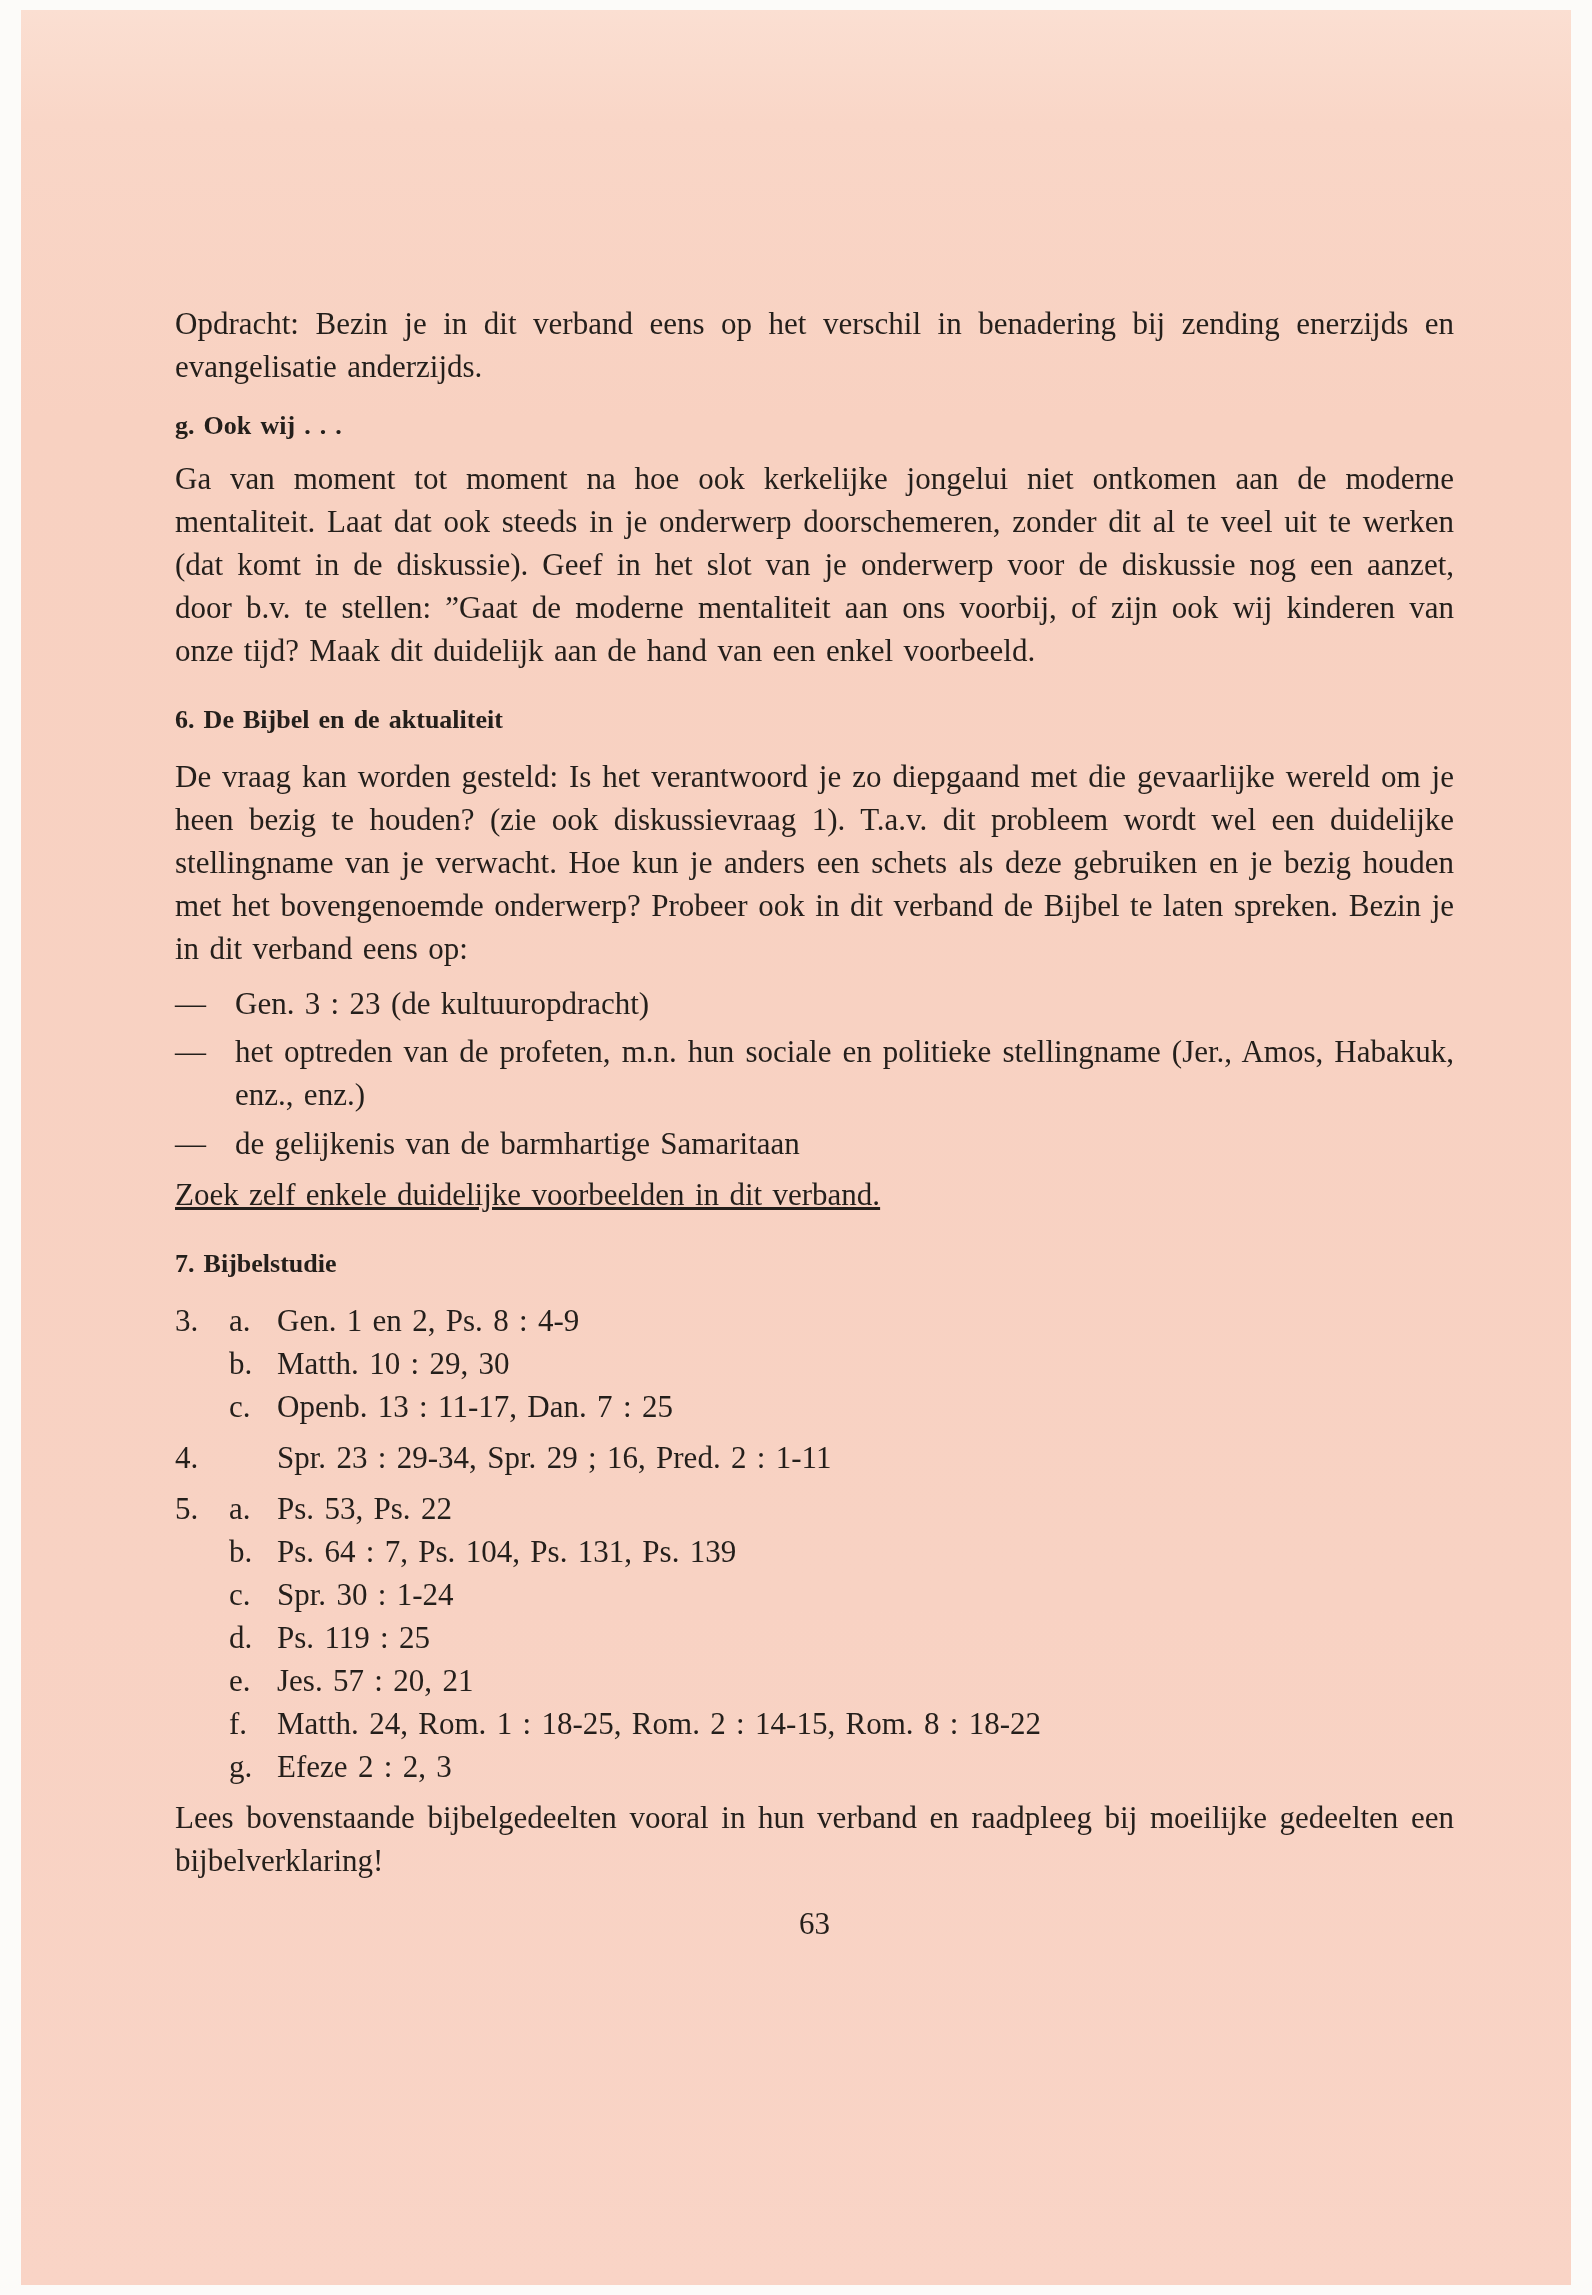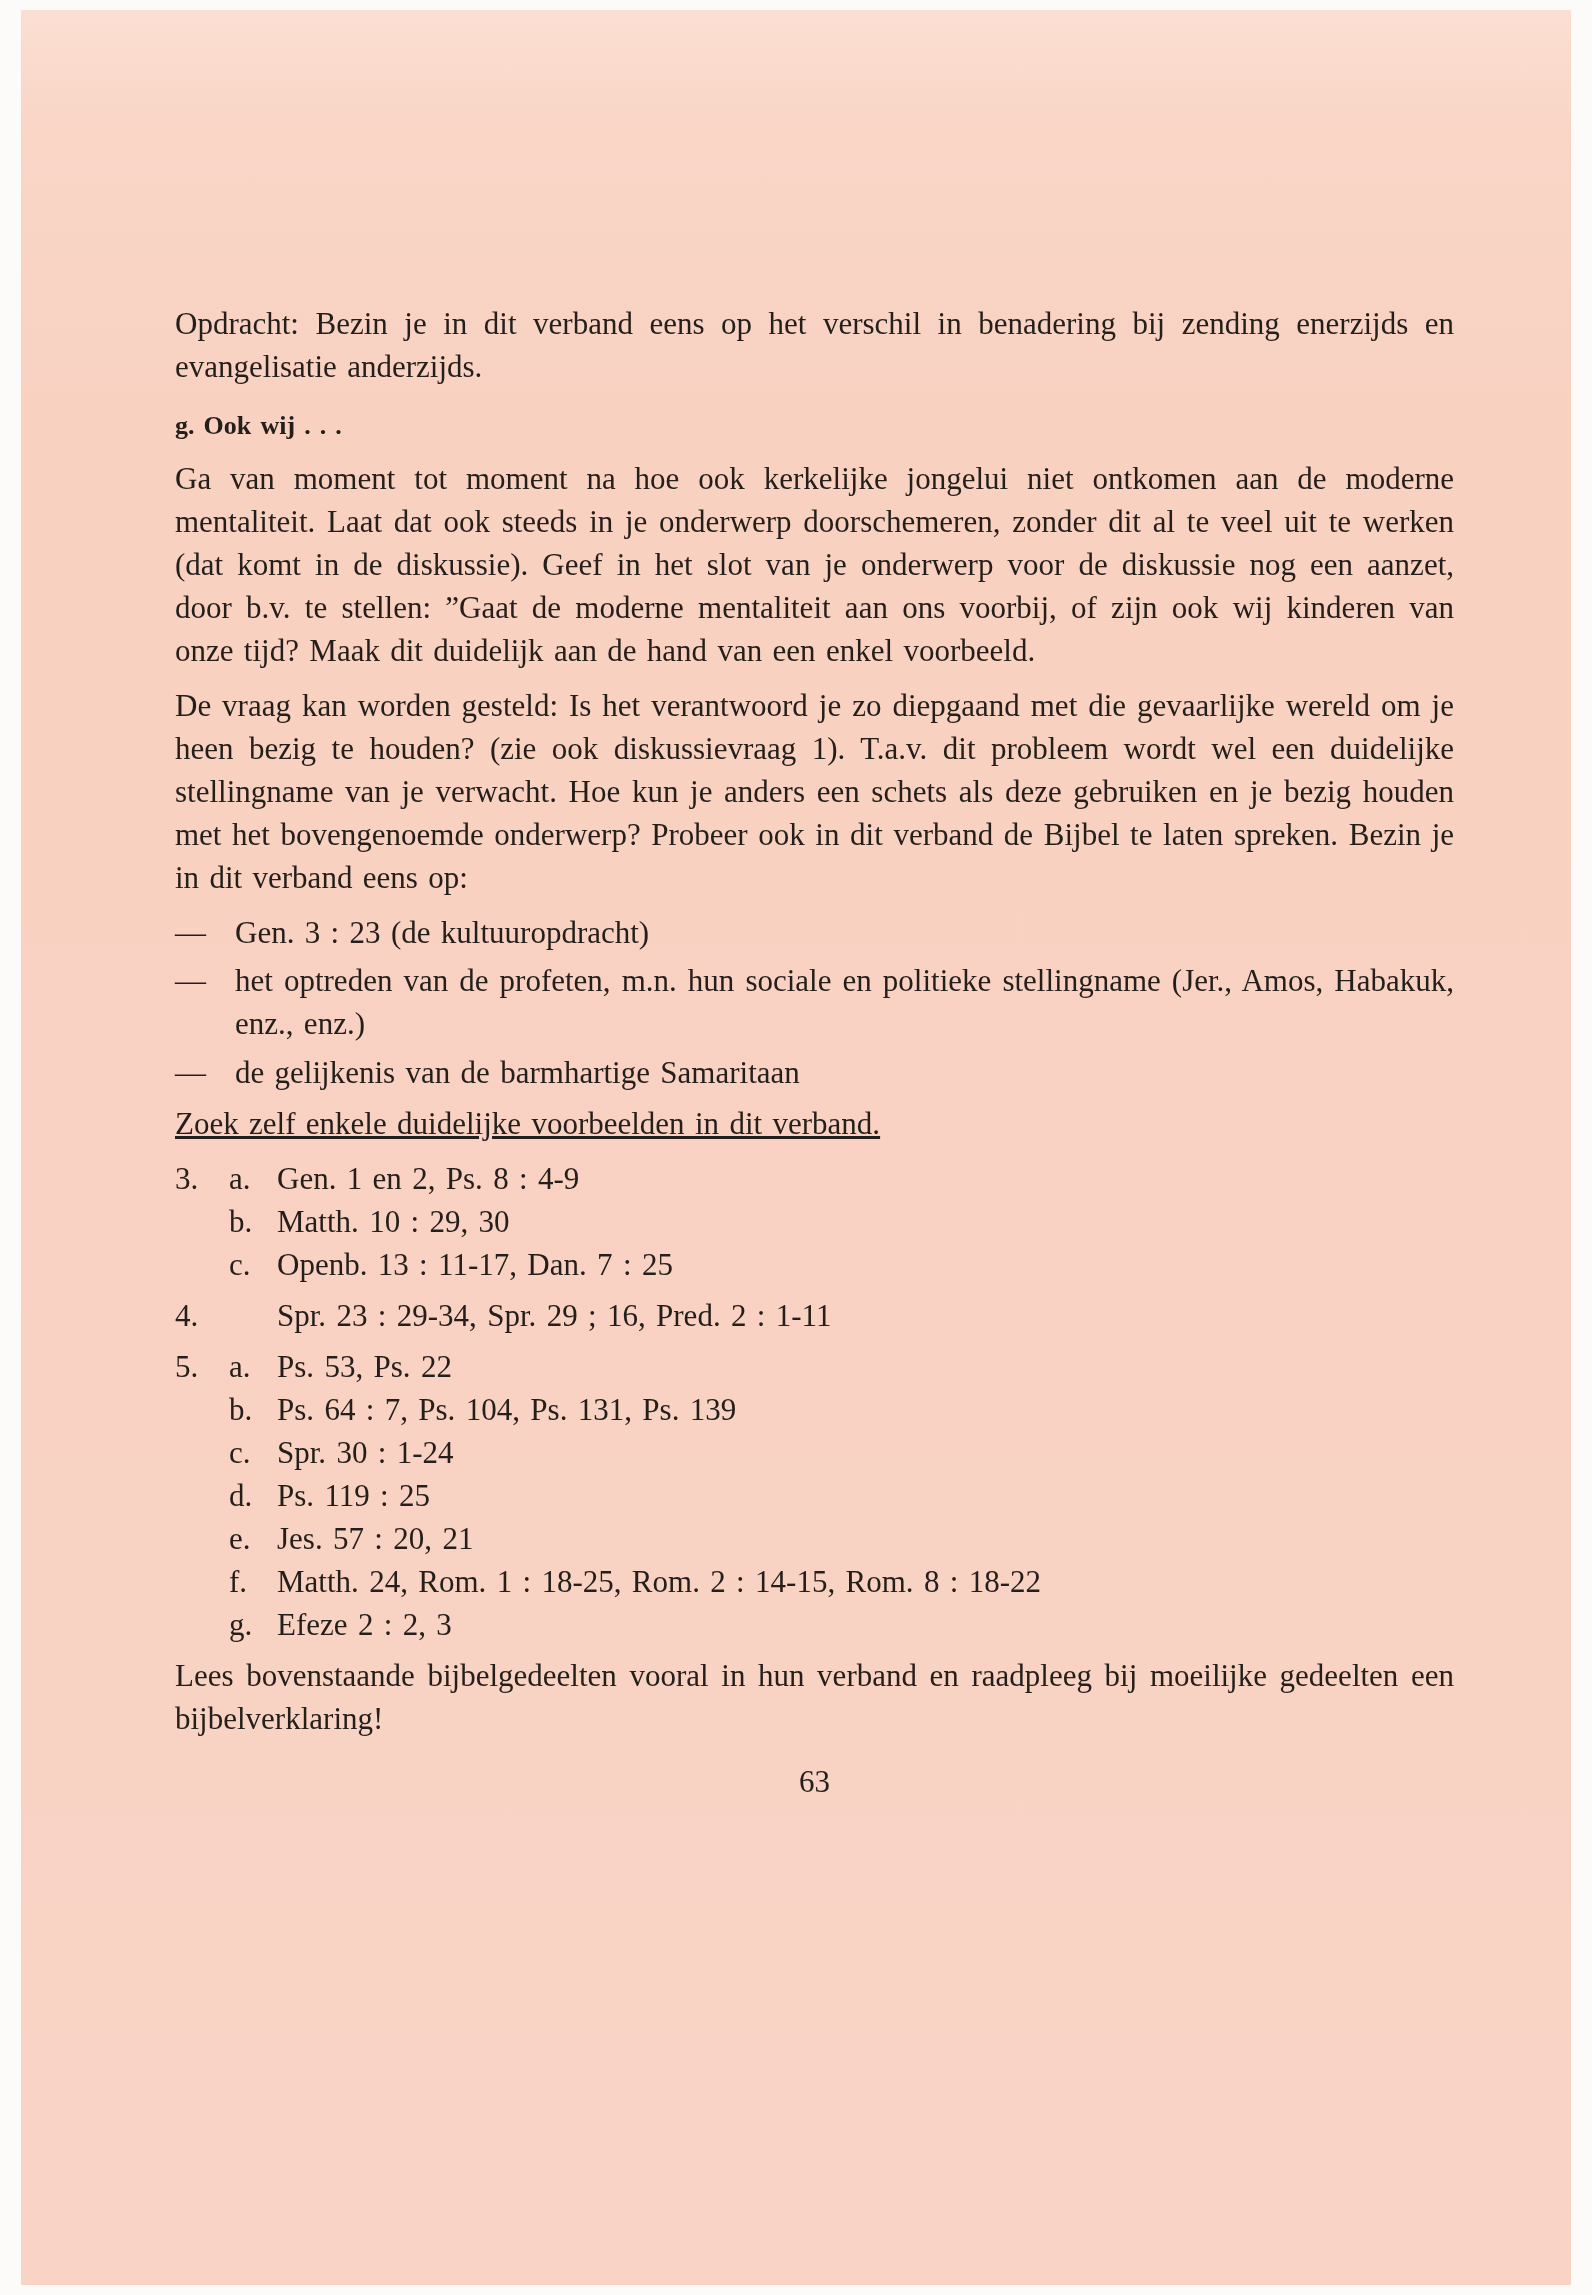--- a/index.html
+++ b/index.html
@@ -83,39 +83,41 @@
 <body>
 
 <div class="scan">
   <div class="content">
 
     <p class="para">Opdracht: Bezin je in dit verband eens op het verschil in benadering bij zending enerzijds en evangelisatie anderzijds.</p>
 
     <div class="h g-head">g. Ook wij . . .</div>
     <p class="para">Ga van moment tot moment na hoe ook kerkelijke jongelui niet ontkomen aan de moderne mentaliteit. Laat dat ook steeds in je onderwerp doorschemeren, zonder dit al te veel uit te werken (dat komt in de diskussie). Geef in het slot van je onderwerp voor de diskussie nog een aanzet, door b.v. te stellen: ”Gaat de moderne mentaliteit aan ons voorbij, of zijn ook wij kinderen van onze tijd? Maak dit duidelijk aan de hand van een enkel voorbeeld.</p>
 
+    <div class="h">6. De Bijbel en de aktualiteit</div>
     <p class="para">De vraag kan worden gesteld: Is het verantwoord je zo diepgaand met die gevaarlijke wereld om je heen bezig te houden? (zie ook diskussievraag 1). T.a.v. dit probleem wordt wel een duidelijke stellingname van je verwacht. Hoe kun je anders een schets als deze gebruiken en je bezig houden met het bovengenoemde onderwerp? Probeer ook in dit verband de Bijbel te laten spreken. Bezin je in dit verband eens op:</p>
 
     <div class="dash-list">
       <div class="dash-item">
         <span class="dash">—</span>
         <span class="dash-text">Gen. 3 : 23 (de kultuuropdracht)</span>
       </div>
       <div class="dash-item">
         <span class="dash">—</span>
         <span class="dash-text">het optreden van de profeten, m.n. hun sociale en politieke stellingname (Jer., Amos, Habakuk, enz., enz.)</span>
       </div>
       <div class="dash-item">
         <span class="dash">—</span>
         <span class="dash-text">de gelijkenis van de barmhartige Samaritaan</span>
       </div>
     </div>
 
     <p class="para section-outro">Zoek zelf enkele duidelijke voorbeelden in dit verband.</p>
 
+    <div class="h">7. Bijbelstudie</div>
 
     <div class="ref-list">
       <div class="ref-row">
         <span class="ref-num">3.</span>
         <span class="ref-letter">a.</span>
         <span class="ref-text">Gen. 1 en 2, Ps. 8 : 4-9</span>
       </div>
       <div class="ref-row">
         <span class="ref-num"></span>
         <span class="ref-letter">b.</span>

